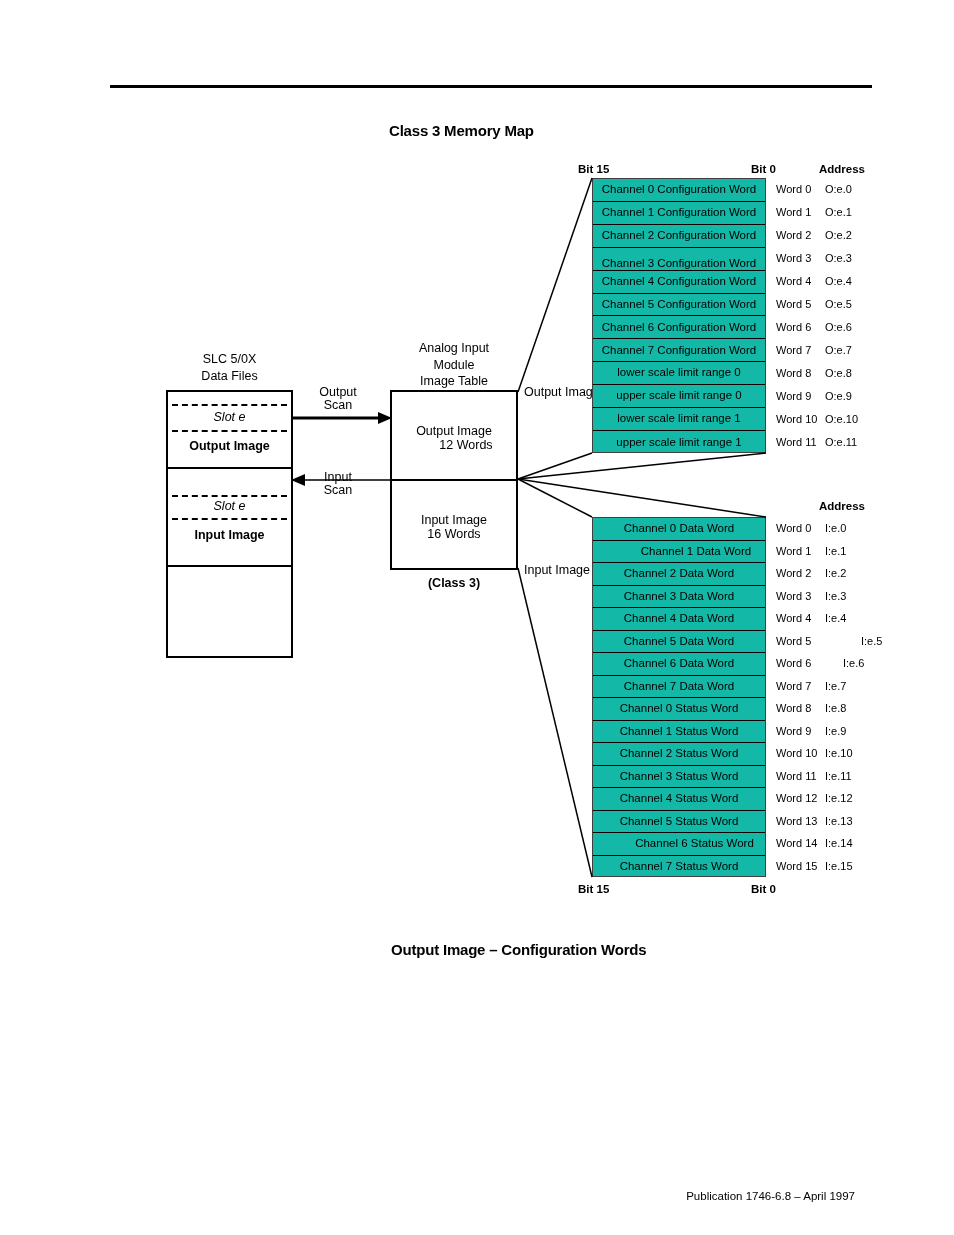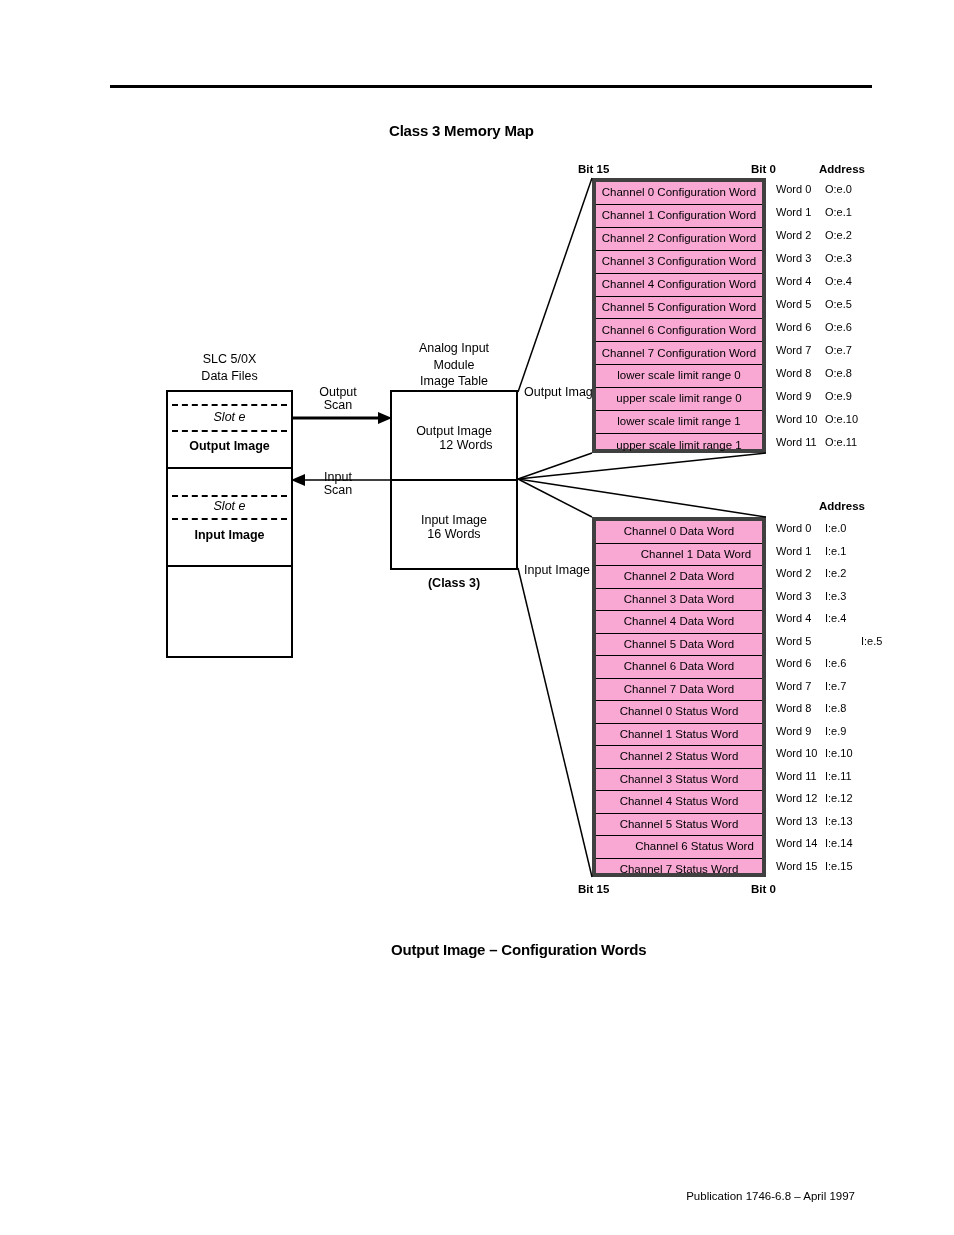--- a/index.html
+++ b/index.html
@@ -93,23 +93,23 @@
     left: 390px; top: 479px;
     width: 128px; height: 2px;
     background: #000;
   }
 
   
   .wtable {
     position: absolute;
     left: 592px;
     width: 174px;
-    border: 4px solid #404040;
+    border: 1px solid #404040;
     box-sizing: border-box;
-    background: #f9a8d4;
+    background: #14b8a6;
   }
   .wrow {
     box-sizing: border-box;
     border-bottom: 1.5px solid #000;
     font-size: 11.5px;
     text-align: center;
     display: flex;
     align-items: center;
     justify-content: center;
     line-height: 1;
@@ -201,21 +201,21 @@
   <div class="wtable" id="output-table" style="top:178px; height:275px;">
       <div class="wrow" style="height: 22.92px;">
         <span>Channel 0 Configuration Word</span>
       </div>
       <div class="wrow" style="height: 22.92px;">
         <span>Channel 1 Configuration Word</span>
       </div>
       <div class="wrow" style="height: 22.92px;">
         <span>Channel 2 Configuration Word</span>
       </div>
-      <div class="wrow" style="height: 22.92px;">
+      <div class="wrow" style="height: 22.92px; align-items: flex-end;">
         <span>Channel 3 Configuration Word</span>
       </div>
       <div class="wrow" style="height: 22.92px; justify-content: center;">
         <span>Channel 4 Configuration Word</span>
       </div>
       <div class="wrow" style="height: 22.92px;">
         <span>Channel 5 Configuration Word</span>
       </div>
       <div class="wrow" style="height: 22.92px;">
         <span>Channel 6 Configuration Word</span>
@@ -324,21 +324,21 @@
       <div class="waddr" style="top: 539.5px; height: 22.5px;">I:e.1</div>
       <div class="wnum" style="top: 562px; height: 22.5px;">Word 2</div>
       <div class="waddr" style="top: 562px; height: 22.5px;">I:e.2</div>
       <div class="wnum" style="top: 584.5px; height: 22.5px;">Word 3</div>
       <div class="waddr" style="top: 584.5px; height: 22.5px;">I:e.3</div>
       <div class="wnum" style="top: 607px; height: 22.5px;">Word 4</div>
       <div class="waddr" style="top: 607px; height: 22.5px;">I:e.4</div>
       <div class="wnum" style="top: 629.5px; height: 22.5px;">Word 5</div>
       <div class="waddr" style="top: 629.5px; height: 22.5px; margin-left: 36px;">I:e.5</div>
       <div class="wnum" style="top: 652px; height: 22.5px;">Word 6</div>
-      <div class="waddr" style="top: 652px; height: 22.5px;">I:e.6</div>
+      <div class="waddr" style="top: 652px; height: 22.5px; margin-left: 18px;">I:e.6</div>
       <div class="wnum" style="top: 674.5px; height: 22.5px;">Word 7</div>
       <div class="waddr" style="top: 674.5px; height: 22.5px;">I:e.7</div>
       <div class="wnum" style="top: 697px; height: 22.5px;">Word 8</div>
       <div class="waddr" style="top: 697px; height: 22.5px;">I:e.8</div>
       <div class="wnum" style="top: 719.5px; height: 22.5px;">Word 9</div>
       <div class="waddr" style="top: 719.5px; height: 22.5px;">I:e.9</div>
       <div class="wnum" style="top: 742px; height: 22.5px;">Word 10</div>
       <div class="waddr" style="top: 742px; height: 22.5px;">I:e.10</div>
       <div class="wnum" style="top: 764.5px; height: 22.5px;">Word 11</div>
       <div class="waddr" style="top: 764.5px; height: 22.5px;">I:e.11</div>

